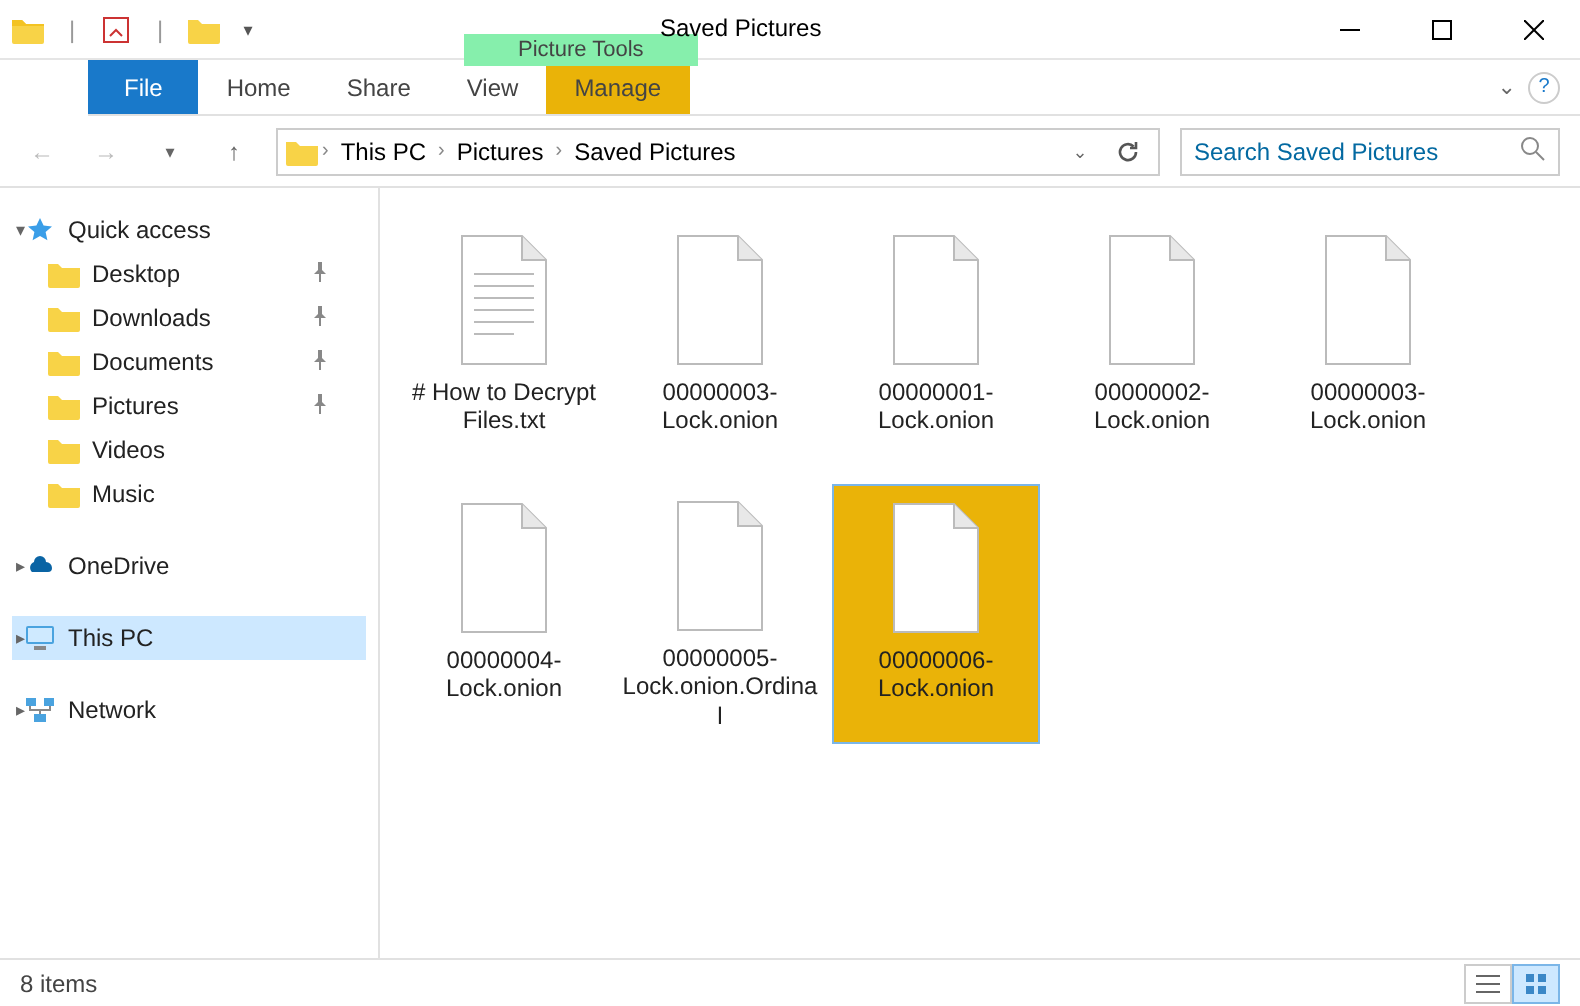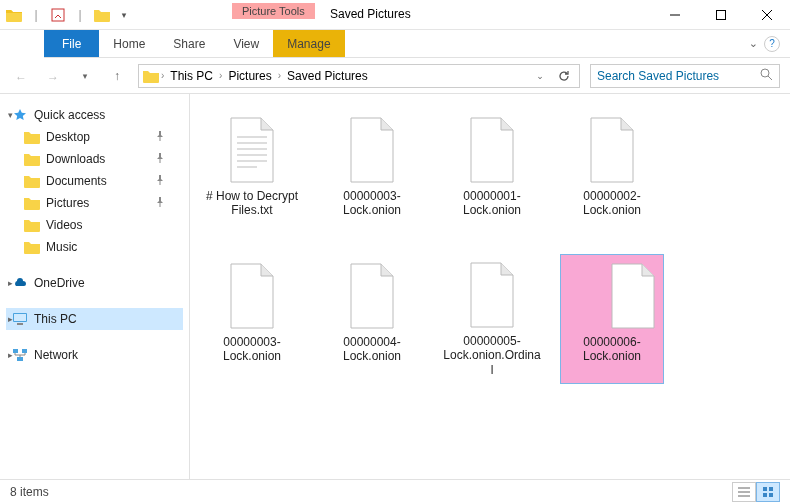--- a/index.html
+++ b/index.html
@@ -3,21 +3,21 @@
 <meta charset="utf-8">
 <style>
 * { margin: 0; padding: 0; box-sizing: border-box; font-family: "Segoe UI", Tahoma, sans-serif; font-size: 12px; }
 body { background: #fff; width: 790px; height: 503px; overflow: hidden; position: relative; }
 
 
 .titlebar { height: 30px; background: #fff; display: flex; align-items: center; border-bottom: 1px solid #e5e5e5; }
 .titlebar-left { display: flex; align-items: center; padding: 0 6px; gap: 6px; }
 .qat-icon { width: 16px; height: 16px; display: inline-flex; align-items: center; justify-content: center; }
 .title-text { margin-left: 10px; color: #000; }
-.contextual-label { position: absolute; left: 232px; top: 3px; background: #fca5a5; padding: 2px 10px; font-size: 11px; color: #444; }
+.contextual-label { position: absolute; left: 232px; top: 17px; background: #86efac; padding: 2px 27px; font-size: 11px; color: #444; }
 .winbtns { margin-left: auto; display: flex; }
 .winbtn { width: 46px; height: 30px; display: flex; align-items: center; justify-content: center; }
 
 
 .ribbon { height: 28px; display: flex; align-items: stretch; border-bottom: 1px solid #e1e1e1; margin-left: 44px; }
 .file-tab { background: #1979ca; color: #fff; padding: 0 18px; display: flex; align-items: center; font-size: 12px; }
 .tab { padding: 0 14px; display: flex; align-items: center; color: #444; }
 .tab.contextual { background: #eab308; }
 .ribbon-right { margin-left: auto; display: flex; align-items: center; padding-right: 10px; gap: 6px; }
 .chev { width: 16px; height: 16px; display:flex;align-items:center;justify-content:center;border:1px solid #ccc;border-radius:50%;color:#1979ca;font-size:10px;}
@@ -37,23 +37,23 @@
 .sidebar { width: 190px; border-right: 1px solid #e1e1e1; padding: 10px 6px; overflow-y:auto;}
 .side-group { margin-bottom: 14px; }
 .side-item { display:flex; align-items:center; gap:6px; padding:3px 4px 3px 18px; color:#222; position:relative;}
 .side-item.head { font-weight:400; padding-left:6px; }
 .side-item.selected { background:#cde8ff; }
 .pin { position:absolute; right:18px; color:#888; font-size:11px; transform:rotate(45deg);}
 .carrot { position:absolute; left:2px; color:#666; font-size:9px;}
 .tree-icon { width:16px;height:16px;display:inline-flex;align-items:center;justify-content:center;}
 
 .content { flex:1; padding: 14px 10px; overflow:auto; }
-.files { display:flex; flex-wrap:wrap; gap: 16px; align-content: flex-start;}
+.files { display:flex; flex-wrap:wrap; gap: 4px; align-content: flex-start;}
 .file-item { width: 104px; height: 130px; display:flex; flex-direction:column; align-items:center; padding:6px 2px; text-align:center; border:1px solid transparent;}
-.file-item.selected { border:1px solid #7bb6e8; background:#f9a8d4;align-items:flex-end;}
+.file-item.selected { border:1px solid #7bb6e8; background:#eab308;}
 .file-icon { width:56px;height:70px;display:flex;align-items:center;justify-content:center;margin-bottom:4px;}
 .file-label { font-size:12px; color:#222; line-height:1.2; word-break:break-word;}
 
 
 .status { height: 24px; border-top:1px solid #e1e1e1; display:flex; align-items:center; padding:0 10px; color:#444;text-align:right;}
 .status-views { margin-left:auto; display:flex; gap:0;}
 .viewbtn { width:24px;height:20px;border:1px solid #ccc;display:flex;align-items:center;justify-content:center;}
 .viewbtn.active { background:#cde8ff; border-color:#7bb6e8;}
 
 

